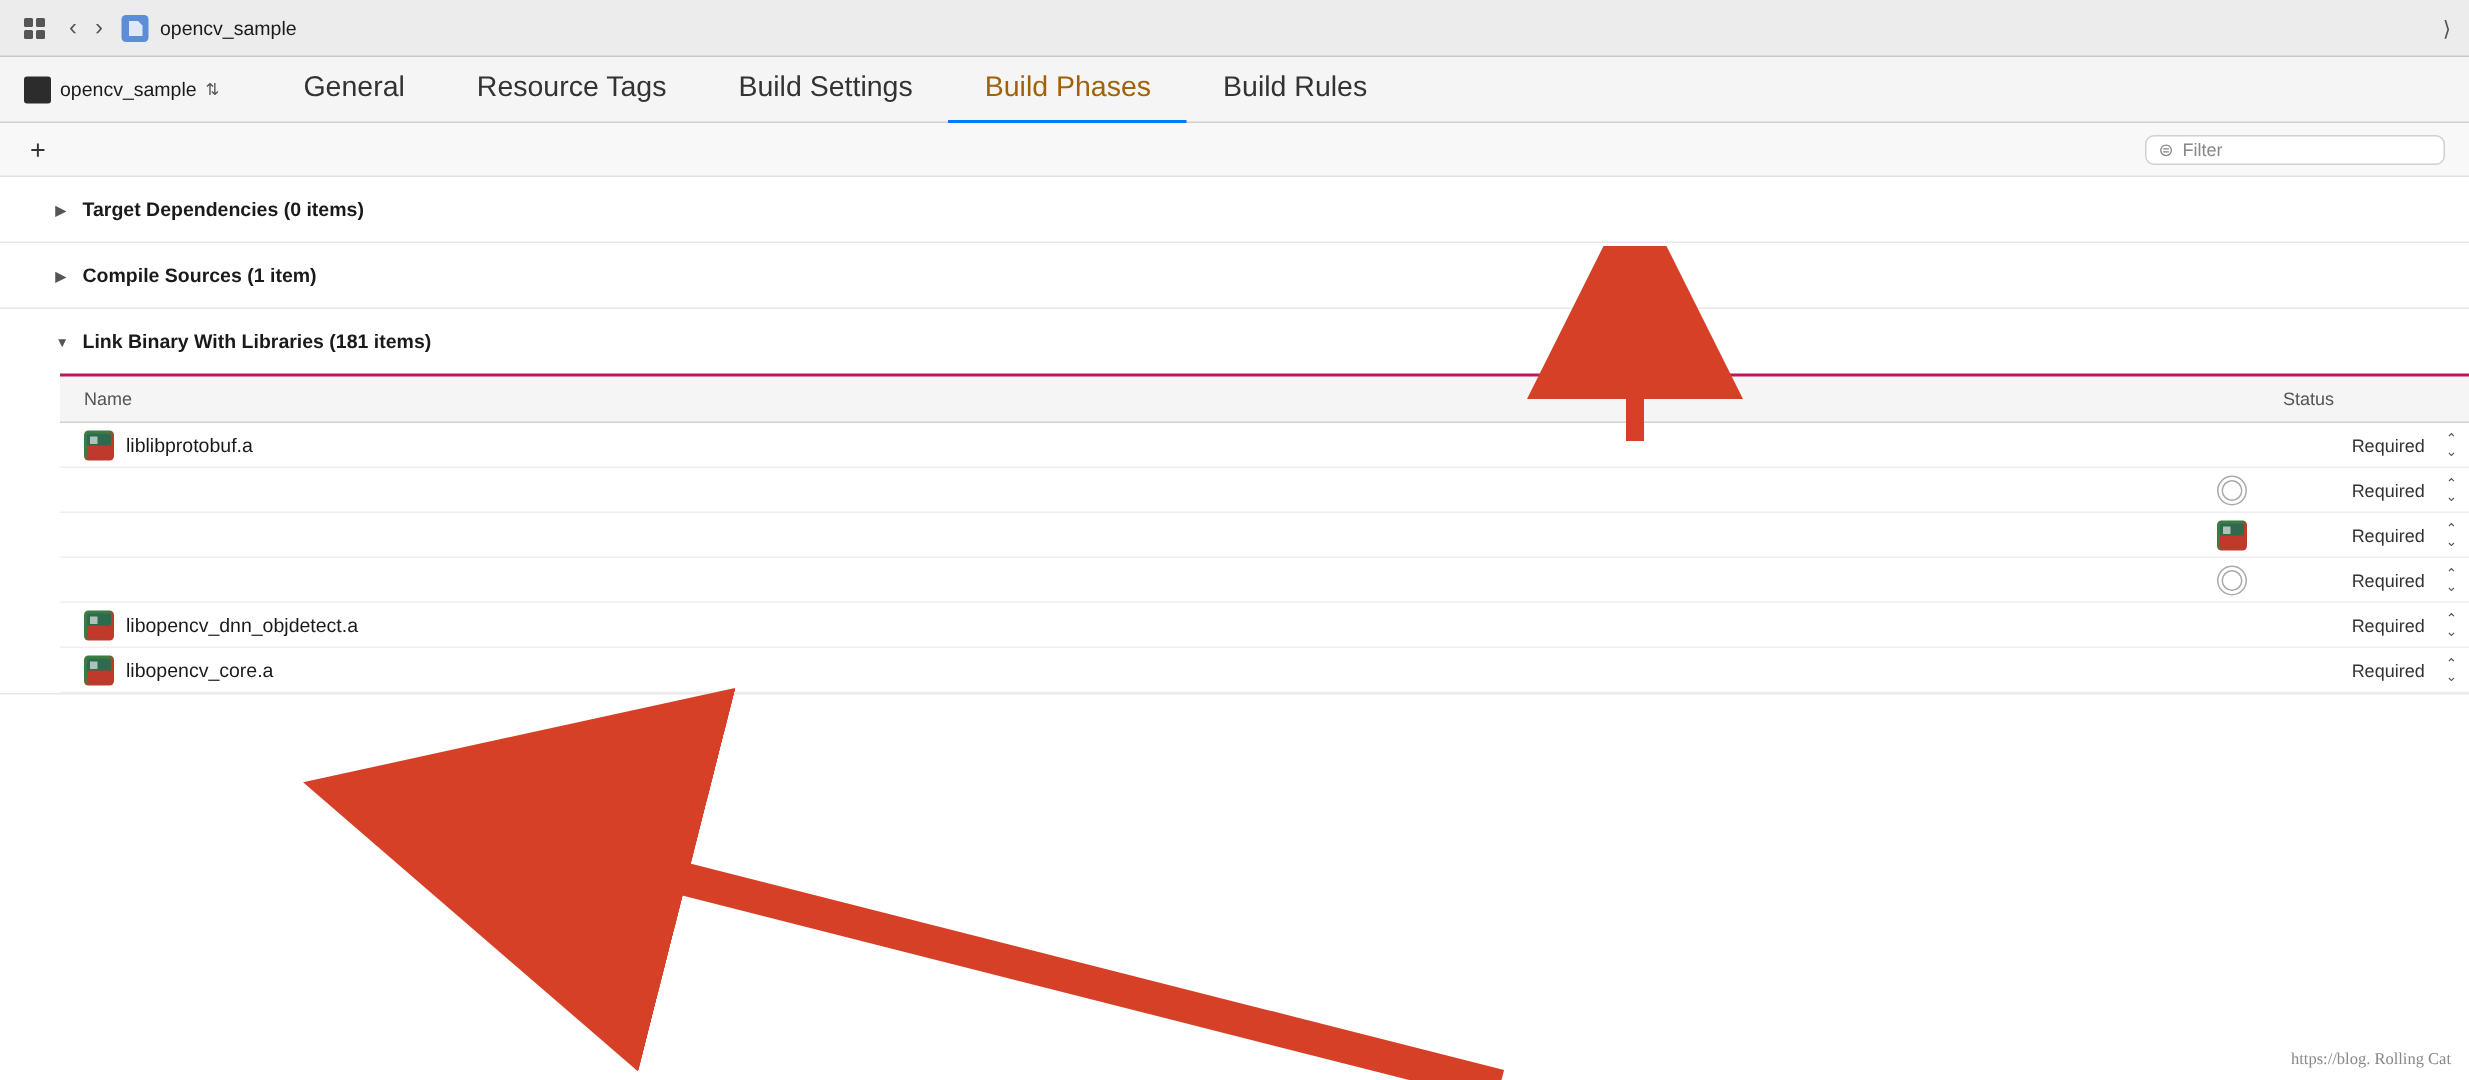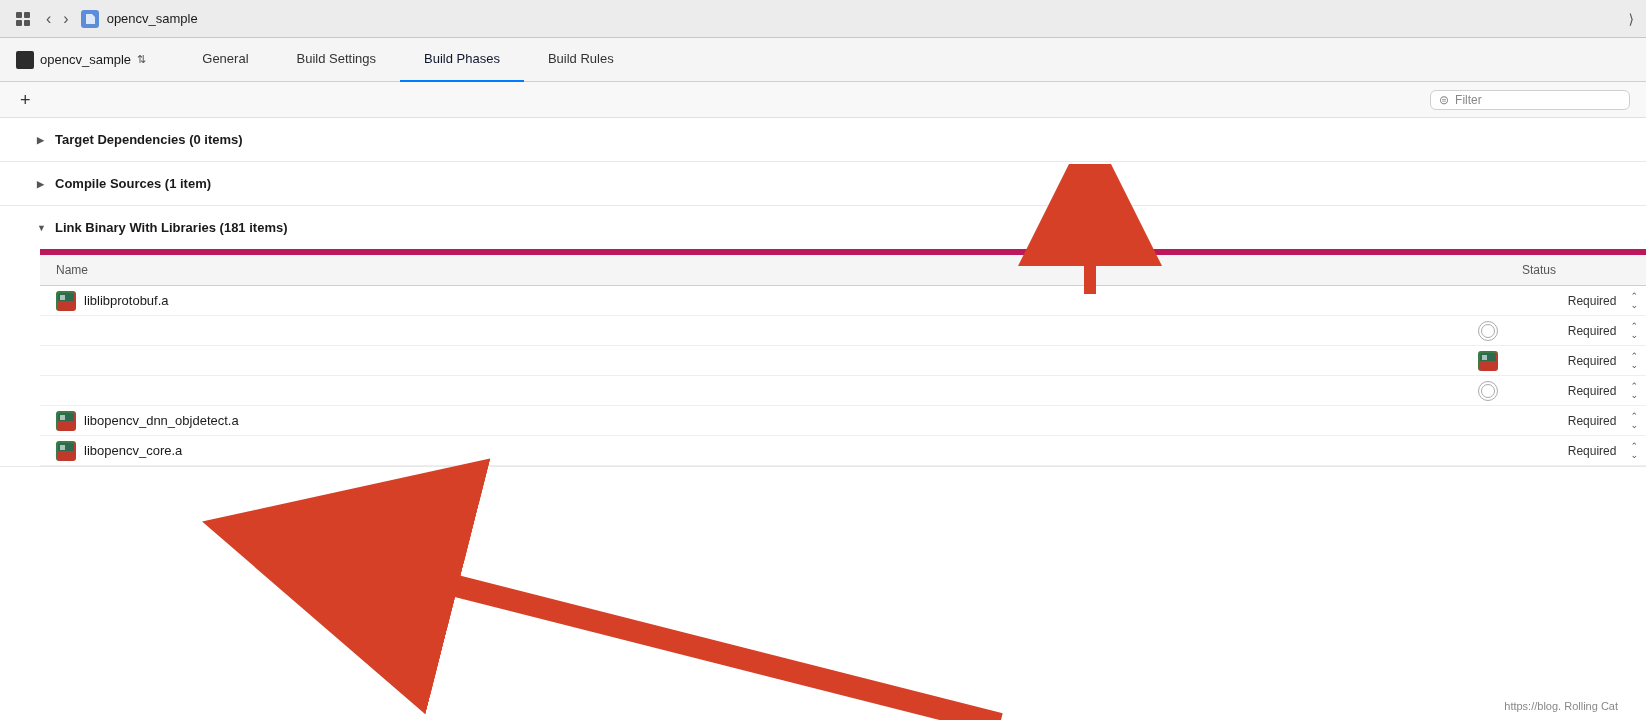--- a/index.html
+++ b/index.html
@@ -99,27 +99,27 @@
     .target-chevron {
       font-size: 11px;
       color: #555;
     }
     .tab-item {
       padding: 0 24px;
       height: 44px;
       display: flex;
       align-items: center;
       cursor: pointer;
-      font-size: 13px;
+      font-size: 19px;
       color: #333;
       border-bottom: 2px solid transparent;
       user-select: none;
     }
     .tab-item.active {
-      color: #0f172a;
+      color: #a16207;
       border-bottom: 2px solid #007aff;
       font-weight: 500;
     }
 
     
     .content {
       background: #ffffff;
       min-height: calc(720px - 82px);
       position: relative;
     }
@@ -184,21 +184,21 @@
 
     
     .table-area {
       background: white;
     }
     .table-header {
       display: flex;
       align-items: center;
       padding: 4px 0;
       border-bottom: 1px solid #d0d0d0;
-      border-top: 6px solid #be185d;
+      border-top: 2px solid #be185d;
       background: #f5f5f5;
       margin: 0 0 0 40px;
     }
     .col-name {
       flex: 1;
       padding: 4px 16px;
       font-size: 12px;
       color: #555;
       font-weight: 500;
     }
@@ -289,23 +289,24 @@
       left: 0;
       width: 100%;
       height: 100%;
       pointer-events: none;
     }
 
     
     .watermark {
       position: fixed;
       bottom: 8px;
-      right: 28px;
+      right: 12px;
       font-size: 11px;
       color: #888;
+      font-family: Liberation Serif, serif;
     }
   </style>
 </head>
 <body>
 
 <div class="toolbar">
   <div class="toolbar-grid-icon">
     <svg width="16" height="16" viewBox="0 0 16 16" fill="none">
       <rect x="1" y="1" width="6" height="6" rx="1" fill="#555"></rect>
       <rect x="9" y="1" width="6" height="6" rx="1" fill="#555"></rect>
@@ -327,20 +328,21 @@
   <button class="toolbar-collapse">⟩</button>
 </div>
 
 <div class="tabbar">
   <div class="target-selector">
     <div class="target-icon"></div>
     <span class="target-name">opencv_sample</span>
     <span class="target-chevron">⇅</span>
   </div>
   <div class="tab-item">General</div>
+  <div class="tab-item">Resource Tags</div>
   <div class="tab-item">Build Settings</div>
   <div class="tab-item active">Build Phases</div>
   <div class="tab-item">Build Rules</div>
 </div>
 
 <div class="content">
 
   <div class="action-bar">
     <button class="add-button">+</button>
     <div class="filter-box">

